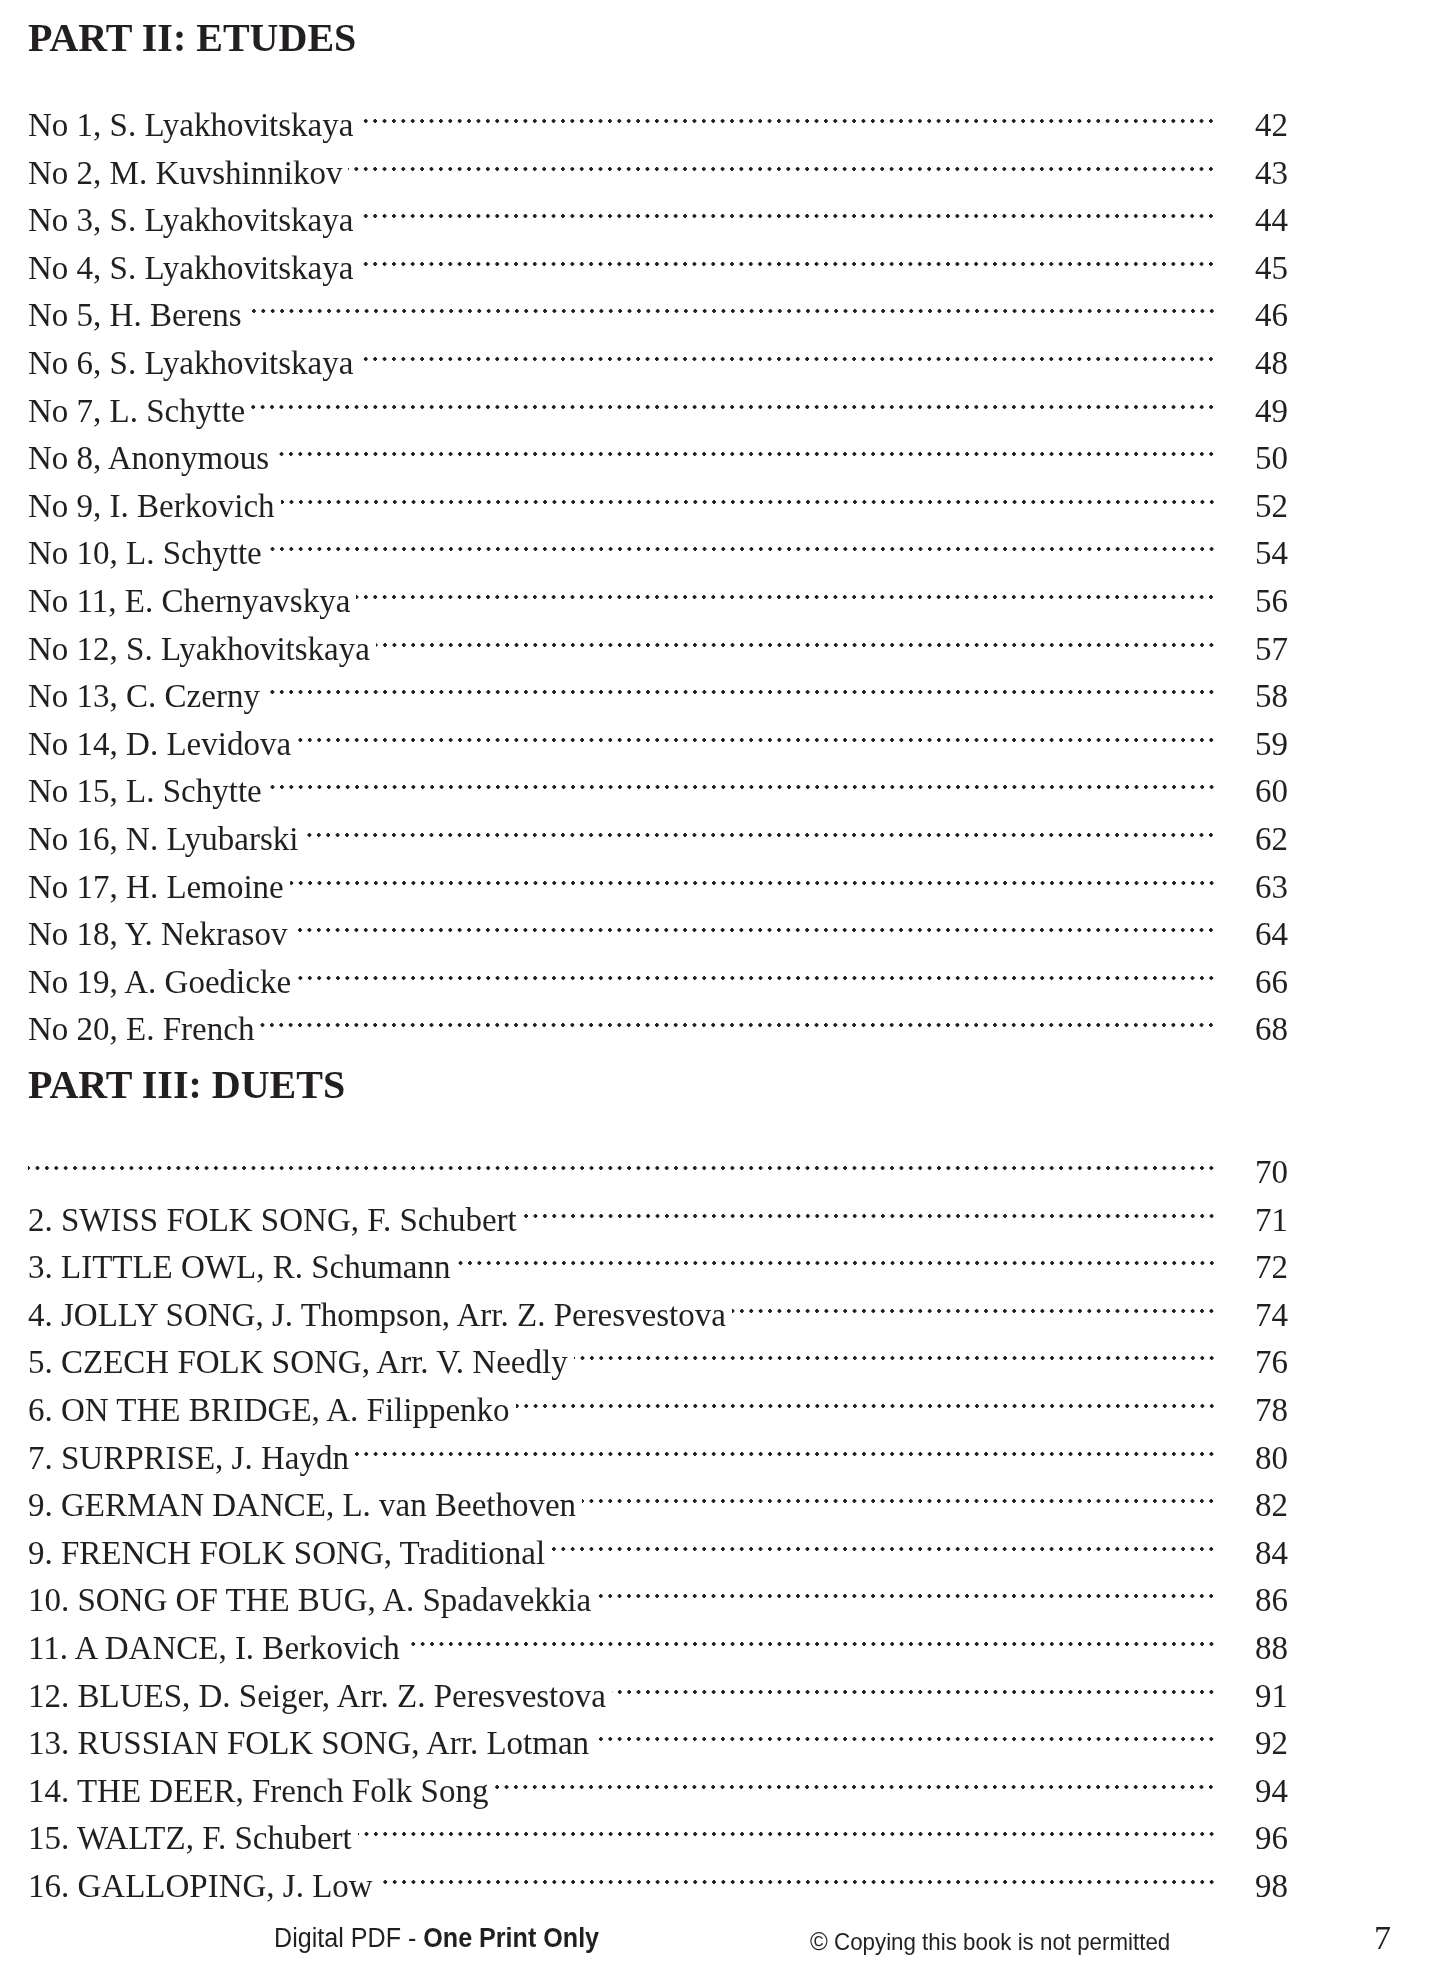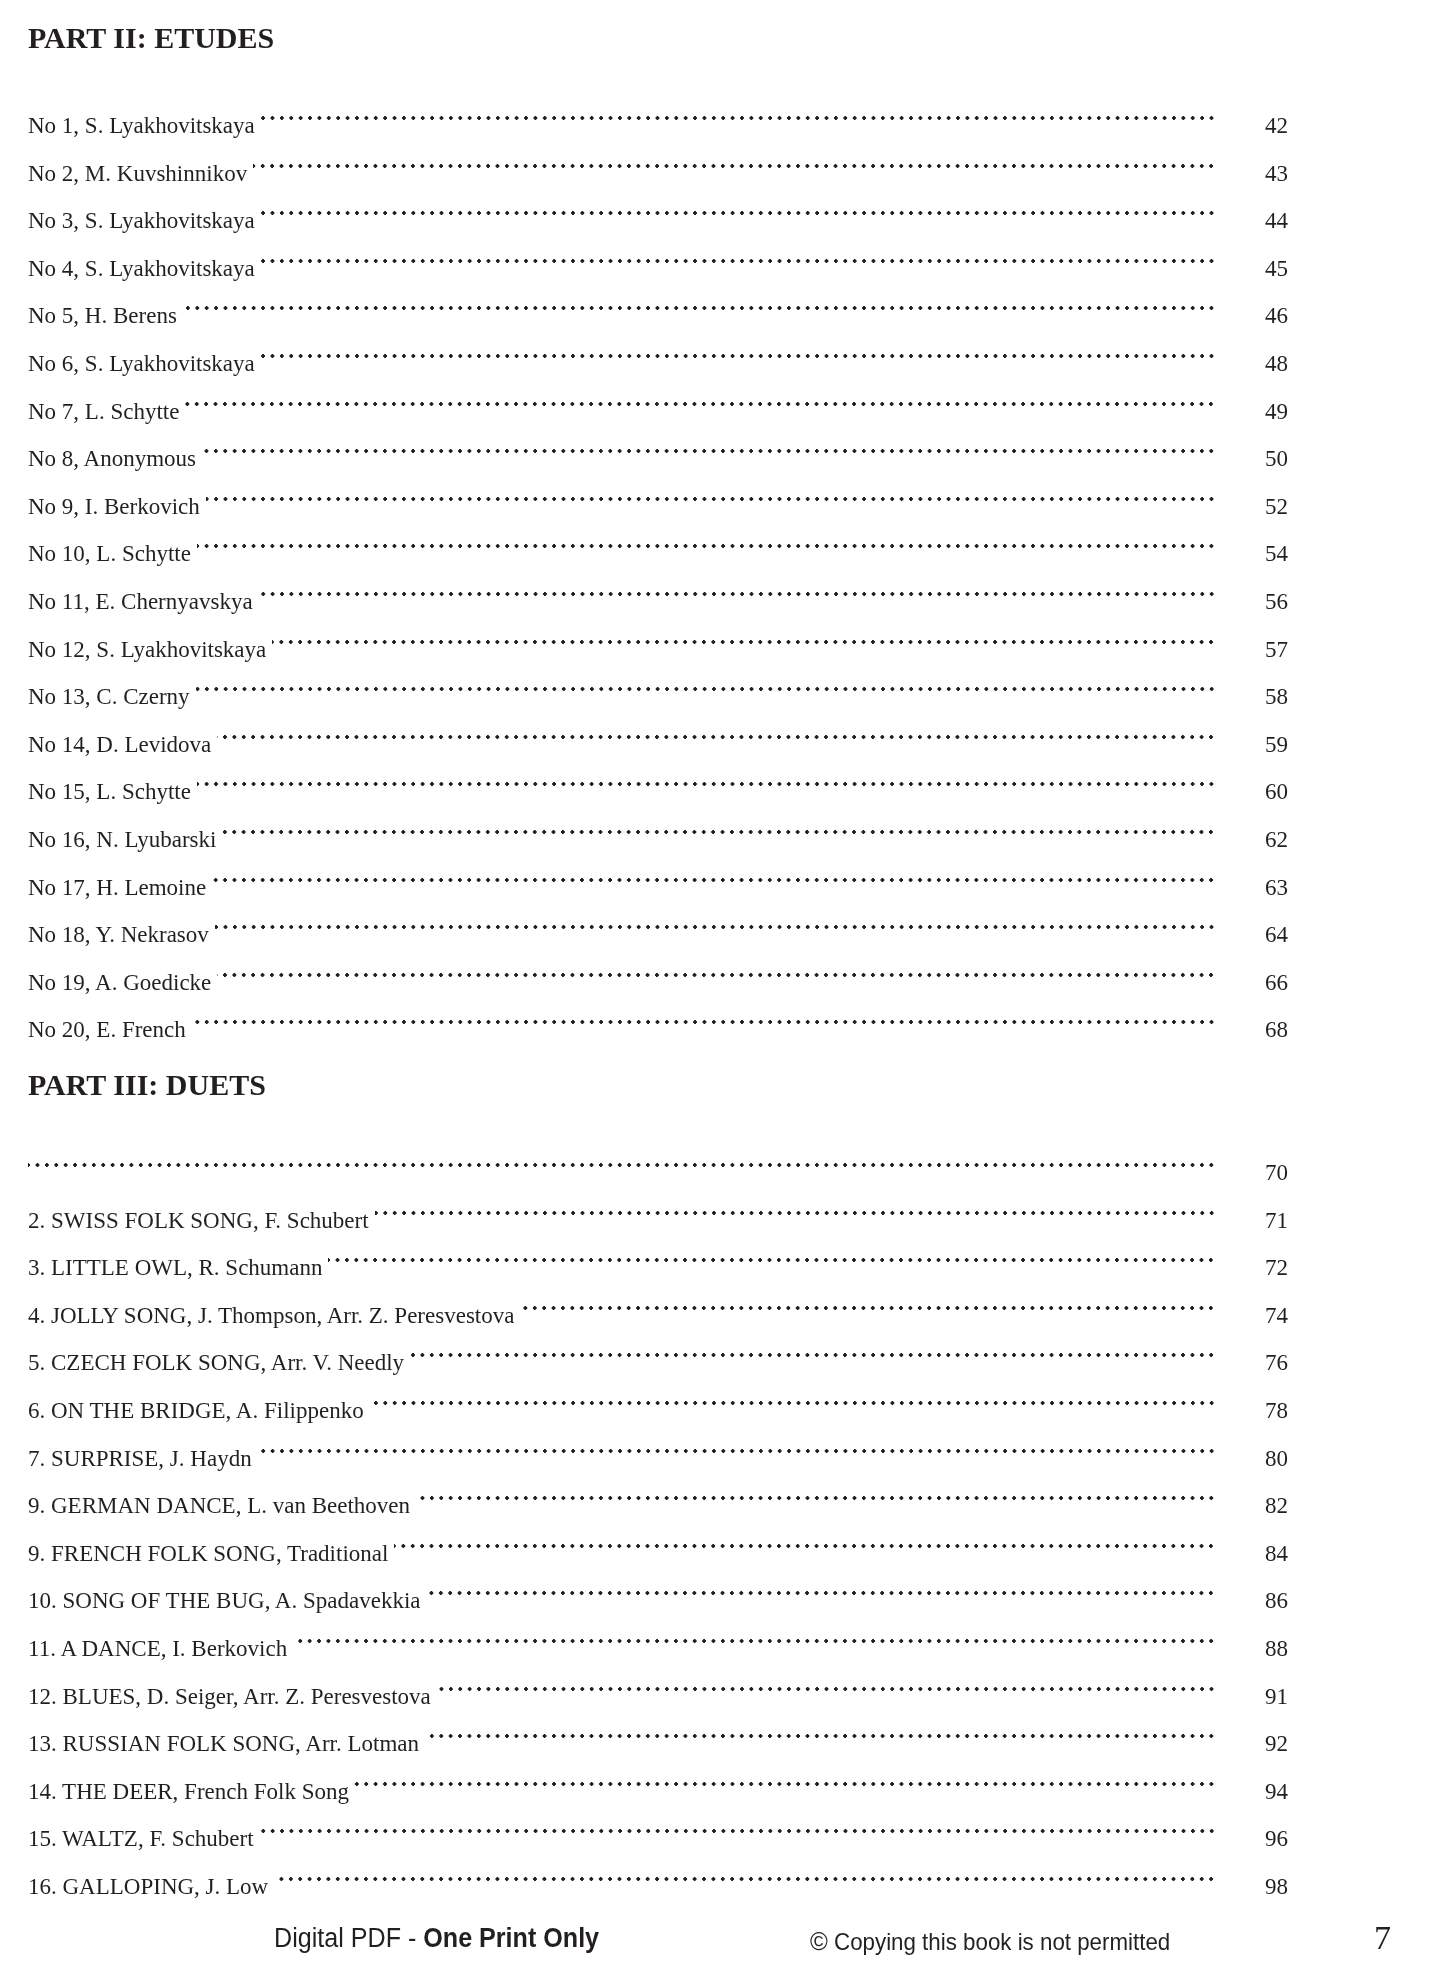--- a/index.html
+++ b/index.html
@@ -4,32 +4,32 @@
 <style>
   html, body { margin: 0; padding: 0; background: #ffffff; }
   body { width: 1445px; height: 1977px; position: relative; overflow: hidden; color: #231f20; }
   .page { position: absolute; left: 0; top: 0; width: 1445px; height: 1977px; }
   .section { position: absolute; left: 28px; width: 1260px; }
   .section-etudes { top: 14px; }
   .section-duets { top: 1061px; }
   .heading {
     font-family: "Liberation Serif", serif;
     font-weight: bold;
-    font-size: 30px;
+    font-size: 40px;
     line-height: 48px;
     height: 48px;
     letter-spacing: 0px;
     white-space: nowrap;
   }
   .toc-list { list-style: none; margin: 0; padding: 0; }
   .toc-row {
     display: flex;
     align-items: baseline;
     font-family: "Liberation Serif", serif;
-    font-size: 23px;
+    font-size: 33px;
     line-height: 47.6px;
     height: 47.6px;
     white-space: nowrap;
   }
   .toc-title { flex: 0 0 auto; padding-right: 6px; }
   .toc-leader {
     flex: 1 1 auto;
     overflow: hidden;
     height: 47.6px;
     position: relative;

